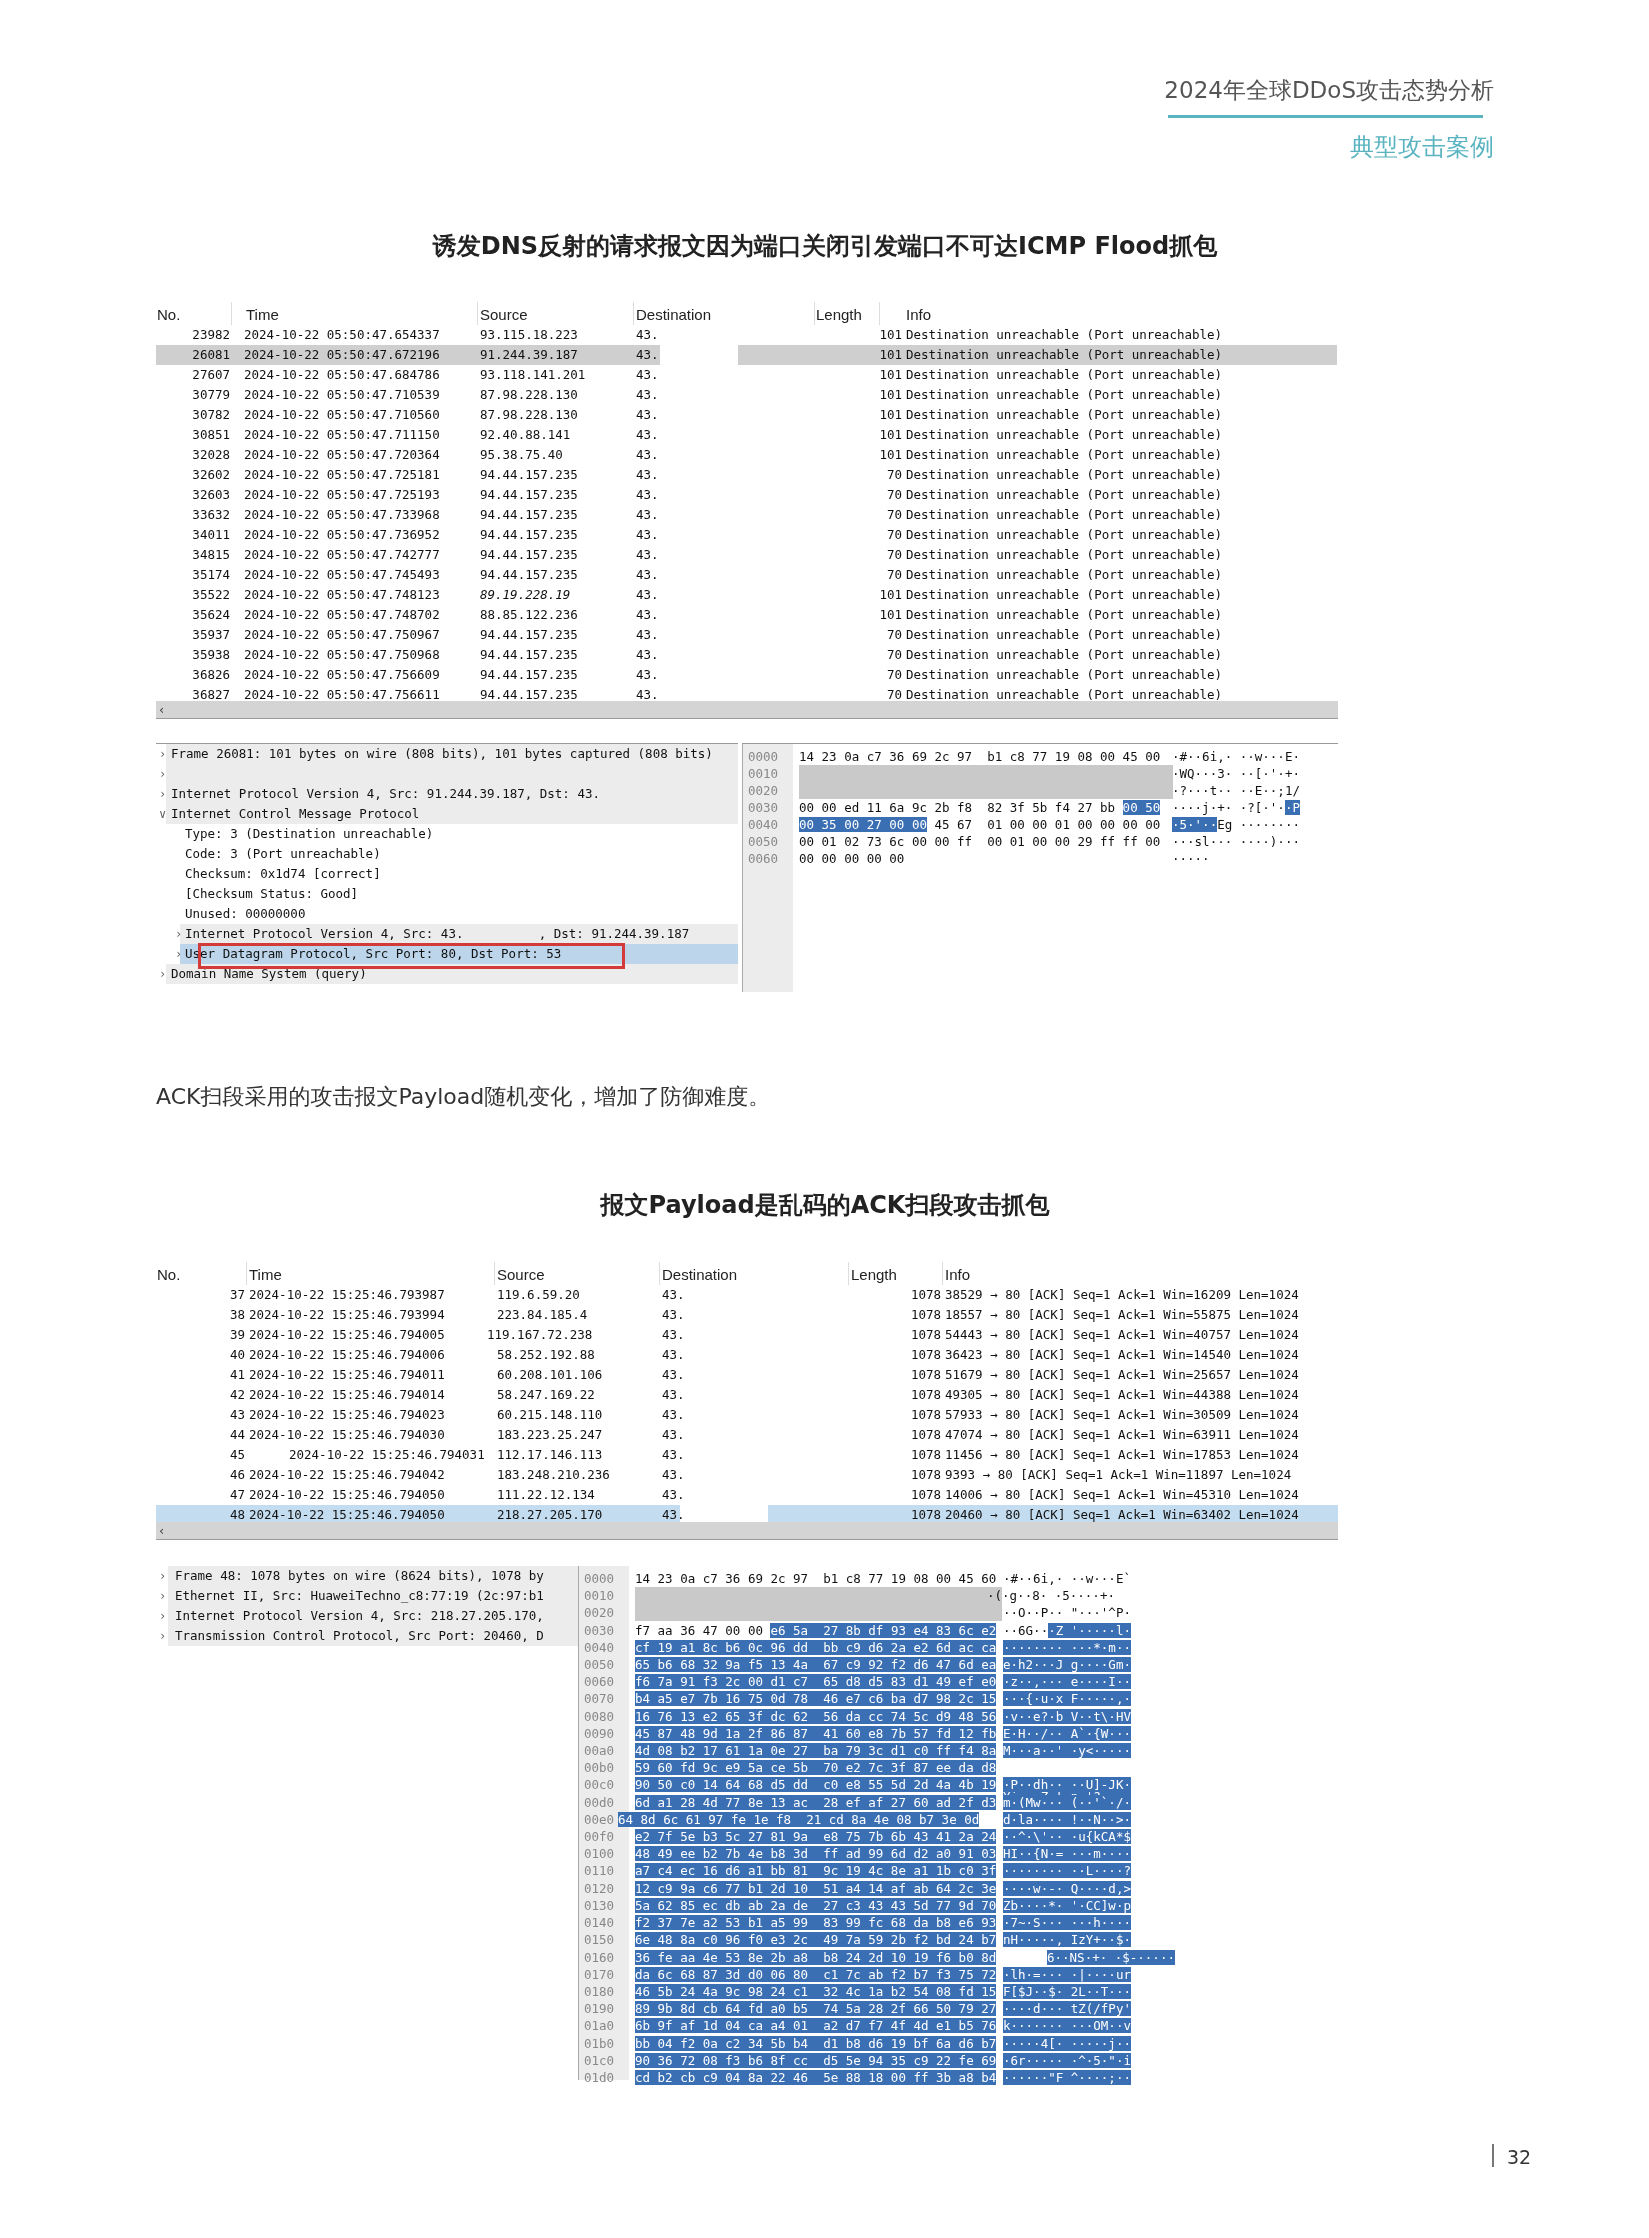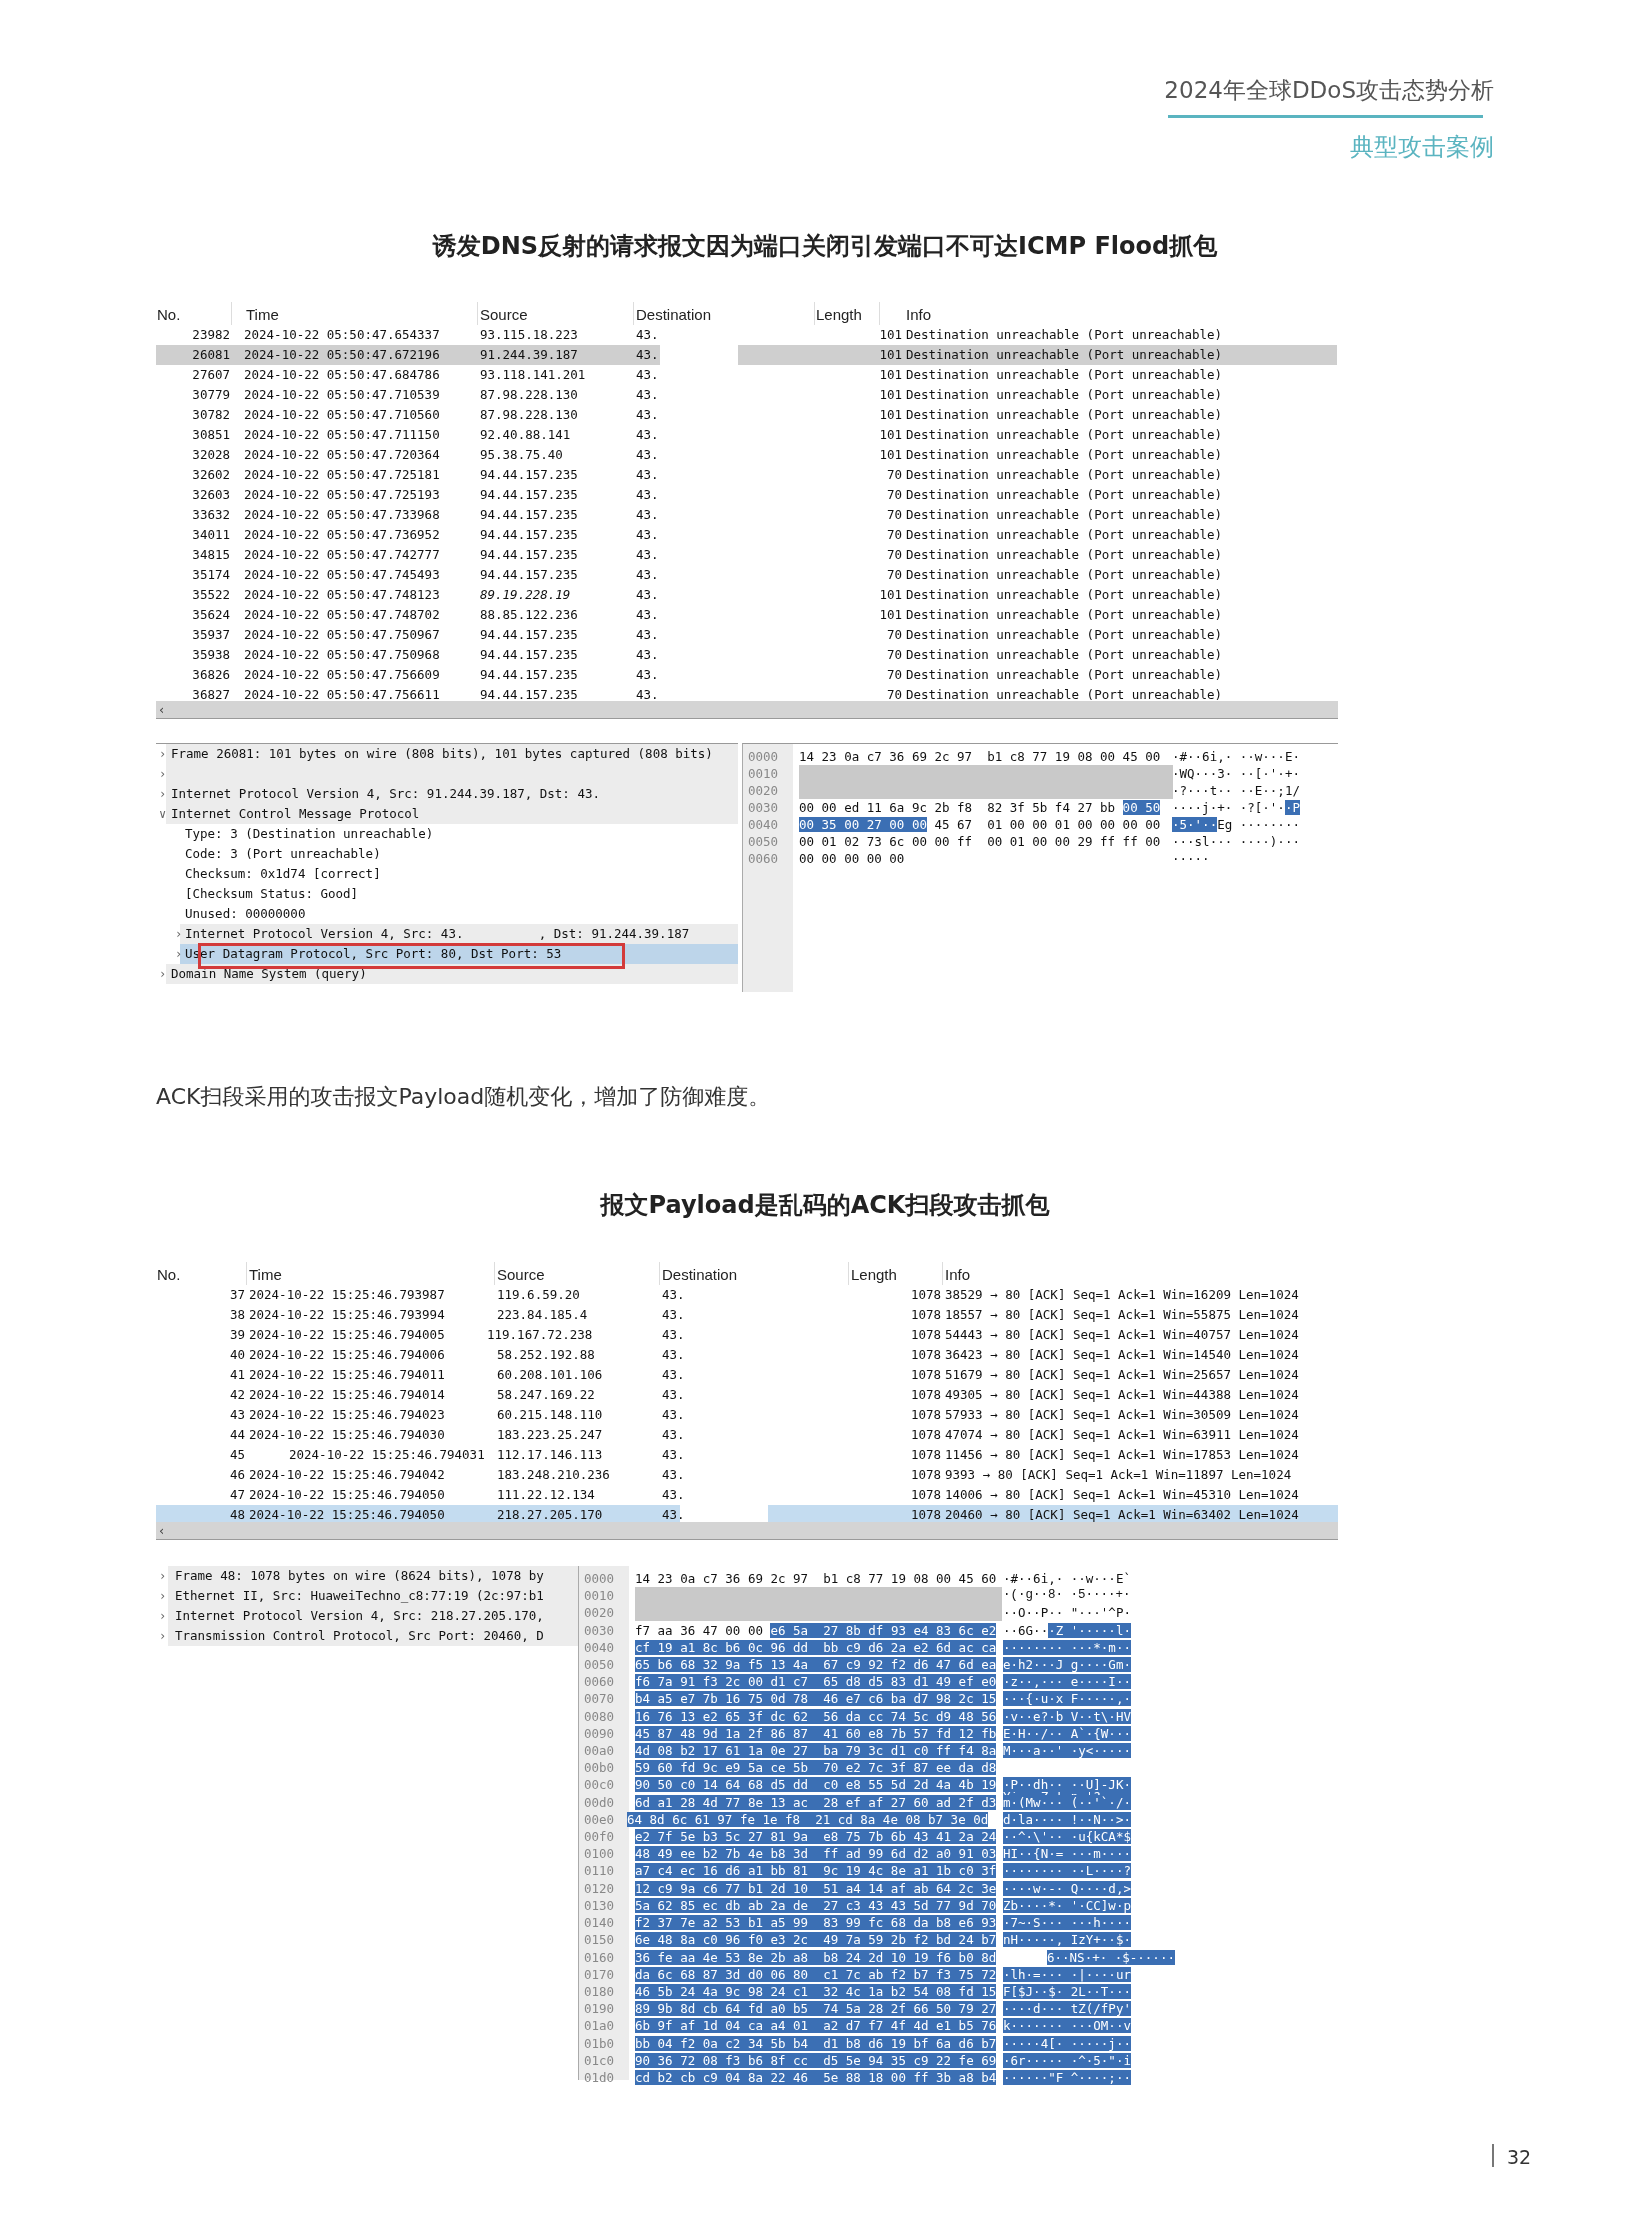--- a/index.html
+++ b/index.html
@@ -167,34 +167,34 @@
 <div class="details" id="details2" style="left:156px; top:1566px; width:424px; height:85px;">
     <div class="drow mono bg"><div class="band" style="left: 12px; right: 0px;"></div><span class="chev" style="left: 3px;">›</span><span class="txt" style="left: 19px;">Frame 48: 1078 bytes on wire (8624 bits), 1078 by</span></div>
     <div class="drow mono bg"><div class="band" style="left: 12px; right: 0px;"></div><span class="chev" style="left: 3px;">›</span><span class="txt" style="left: 19px;">Ethernet II, Src: HuaweiTechno_c8:77:19 (2c:97:b1</span></div>
     <div class="drow mono bg"><div class="band" style="left: 12px; right: 0px;"></div><span class="chev" style="left: 3px;">›</span><span class="txt" style="left: 19px;">Internet Protocol Version 4, Src: 218.27.205.170,</span></div>
     <div class="drow mono bg"><div class="band" style="left: 12px; right: 0px;"></div><span class="chev" style="left: 3px;">›</span><span class="txt" style="left: 19px;">Transmission Control Protocol, Src Port: 20460, D</span></div>
   </div>
 
 <div class="hexpane" id="hex2" style="left:578px; top:1566px; width:623px; height:514px;">
   <div class="offcol" style="width:50px;"></div>
 <div class="hrow mono" style="top: 4px; width: 100%;"><span class="off" style="left: 5px;">0000</span><span class="hex" style="left: 56px;"><span>14 23 0a c7 36 69 2c 97  b1 c8 77 19 08 00 45 60</span></span><span class="asc" style="left: 424px;"><span>·#··6i,· ··w···E`</span></span></div>
-    <div class="hrow mono" style="top: 21px; width: 100%;"><span class="off" style="left: 5px;">0010</span><div class="grayblock" style="left: 56px; top: 0px; width: 367px; height: 17px;"></div><span class="hex" style="left: 56px;"></span><span class="asc" style="left: 424px; font-family: Liberation Mono, monospace;"><span>·(·g··8· ·5····+·</span></span></div>
+    <div class="hrow mono" style="top: 21px; width: 100%;"><span class="off" style="left: 5px;">0010</span><div class="grayblock" style="left: 56px; top: 0px; width: 367px; height: 17px;"></div><span class="hex" style="left: 56px;"></span><span class="asc" style="left: 408px;"><span>·(·g··8· ·5····+·</span></span></div>
     <div class="hrow mono" style="top: 38px; width: 100%;"><span class="off" style="left: 5px;">0020</span><div class="grayblock" style="left: 56px; top: 0px; width: 367px; height: 17px;"></div><span class="hex" style="left: 56px;"></span><span class="asc" style="left: 424px;"><span>··O··P·· "···'^P·</span></span></div>
     <div class="hrow mono" style="top: 56px; width: 100%;"><span class="off" style="left: 5px;">0030</span><span class="hex" style="left: 56px;"><span>f7 aa 36 47 00 00 </span><span class="hi">e6 5a  27 8b df 93 e4 83 6c e2</span></span><span class="asc" style="left: 424px;"><span>··6G··</span><span class="hi">·Z '·····l·</span></span></div>
     <div class="hrow mono" style="top: 73px; width: 100%;"><span class="off" style="left: 5px;">0040</span><span class="hex" style="left: 56px;"><span class="hi">cf 19 a1 8c b6 0c 96 dd  bb c9 d6 2a e2 6d ac ca</span></span><span class="asc" style="left: 424px;"><span class="hi">········ ···*·m··</span></span></div>
     <div class="hrow mono" style="top: 90px; width: 100%;"><span class="off" style="left: 5px;">0050</span><span class="hex" style="left: 56px;"><span class="hi">65 b6 68 32 9a f5 13 4a  67 c9 92 f2 d6 47 6d ea</span></span><span class="asc" style="left: 424px;"><span class="hi">e·h2···J g····Gm·</span></span></div>
     <div class="hrow mono" style="top: 107px; width: 100%;"><span class="off" style="left: 5px;">0060</span><span class="hex" style="left: 56px;"><span class="hi">f6 7a 91 f3 2c 00 d1 c7  65 d8 d5 83 d1 49 ef e0</span></span><span class="asc" style="left: 424px;"><span class="hi">·z··,··· e····I··</span></span></div>
     <div class="hrow mono" style="top: 124px; width: 100%;"><span class="off" style="left: 5px;">0070</span><span class="hex" style="left: 56px;"><span class="hi">b4 a5 e7 7b 16 75 0d 78  46 e7 c6 ba d7 98 2c 15</span></span><span class="asc" style="left: 424px;"><span class="hi">···{·u·x F·····,·</span></span></div>
     <div class="hrow mono" style="top: 142px; width: 100%;"><span class="off" style="left: 5px;">0080</span><span class="hex" style="left: 56px;"><span class="hi">16 76 13 e2 65 3f dc 62  56 da cc 74 5c d9 48 56</span></span><span class="asc" style="left: 424px;"><span class="hi">·v··e?·b V··t\·HV</span></span></div>
     <div class="hrow mono" style="top: 159px; width: 100%;"><span class="off" style="left: 5px;">0090</span><span class="hex" style="left: 56px;"><span class="hi">45 87 48 9d 1a 2f 86 87  41 60 e8 7b 57 fd 12 fb</span></span><span class="asc" style="left: 424px;"><span class="hi">E·H··/·· A`·{W···</span></span></div>
     <div class="hrow mono" style="top: 176px; width: 100%;"><span class="off" style="left: 5px;">00a0</span><span class="hex" style="left: 56px;"><span class="hi">4d 08 b2 17 61 1a 0e 27  ba 79 3c d1 c0 ff f4 8a</span></span><span class="asc" style="left: 424px;"><span class="hi">M···a··' ·y&lt;·····</span></span></div>
     <div class="hrow mono" style="top: 193px; width: 100%;"><span class="off" style="left: 5px;">00b0</span><span class="hex" style="left: 56px;"><span class="hi">59 60 fd 9c e9 5a ce 5b  70 e2 7c 3f 87 ee da d8</span></span><span class="asc" style="left: 424px; margin-top: 29px;"><span class="hi">Y`···Z·[ p·|?····</span></span></div>
     <div class="hrow mono" style="top: 210px; width: 100%;"><span class="off" style="left: 5px;">00c0</span><span class="hex" style="left: 56px;"><span class="hi">90 50 c0 14 64 68 d5 dd  c0 e8 55 5d 2d 4a 4b 19</span></span><span class="asc" style="left: 424px;"><span class="hi">·P··dh·· ··U]-JK·</span></span></div>
     <div class="hrow mono" style="top: 228px; width: 100%;"><span class="off" style="left: 5px;">00d0</span><span class="hex" style="left: 56px;"><span class="hi">6d a1 28 4d 77 8e 13 ac  28 ef af 27 60 ad 2f d3</span></span><span class="asc" style="left: 424px;"><span class="hi">m·(Mw··· (··'`·/·</span></span></div>
-    <div class="hrow mono" style="top: 245px; width: 100%;"><span class="off" style="left: 5px;">00e0</span><span class="hex" style="left: 48px;"><span class="hi">64 8d 6c 61 97 fe 1e f8  21 cd 8a 4e 08 b7 3e 0d</span></span><span class="asc" style="left: 424px;"><span class="hi">d·la···· !··N··&gt;·</span></span></div>
+    <div class="hrow mono" style="top: 245px; width: 100%;"><span class="off" style="left: 5px;">00e0</span><span class="hex" style="left: 39px;"><span class="hi">64 8d 6c 61 97 fe 1e f8  21 cd 8a 4e 08 b7 3e 0d</span></span><span class="asc" style="left: 424px;"><span class="hi">d·la···· !··N··&gt;·</span></span></div>
     <div class="hrow mono" style="top: 262px; width: 100%;"><span class="off" style="left: 5px;">00f0</span><span class="hex" style="left: 56px;"><span class="hi">e2 7f 5e b3 5c 27 81 9a  e8 75 7b 6b 43 41 2a 24</span></span><span class="asc" style="left: 424px;"><span class="hi">··^·\'·· ·u{kCA*$</span></span></div>
     <div class="hrow mono" style="top: 279px; width: 100%;"><span class="off" style="left: 5px;">0100</span><span class="hex" style="left: 56px;"><span class="hi">48 49 ee b2 7b 4e b8 3d  ff ad 99 6d d2 a0 91 03</span></span><span class="asc" style="left: 424px;"><span class="hi">HI··{N·= ···m····</span></span></div>
     <div class="hrow mono" style="top: 296px; width: 100%;"><span class="off" style="left: 5px;">0110</span><span class="hex" style="left: 56px;"><span class="hi">a7 c4 ec 16 d6 a1 bb 81  9c 19 4c 8e a1 1b c0 3f</span></span><span class="asc" style="left: 424px;"><span class="hi">········ ··L····?</span></span></div>
     <div class="hrow mono" style="top: 314px; width: 100%;"><span class="off" style="left: 5px;">0120</span><span class="hex" style="left: 56px;"><span class="hi">12 c9 9a c6 77 b1 2d 10  51 a4 14 af ab 64 2c 3e</span></span><span class="asc" style="left: 424px;"><span class="hi">····w·-· Q····d,&gt;</span></span></div>
     <div class="hrow mono" style="top: 331px; width: 100%;"><span class="off" style="left: 5px;">0130</span><span class="hex" style="left: 56px;"><span class="hi">5a 62 85 ec db ab 2a de  27 c3 43 43 5d 77 9d 70</span></span><span class="asc" style="left: 424px;"><span class="hi">Zb····*· '·CC]w·p</span></span></div>
     <div class="hrow mono" style="top: 348px; width: 100%;"><span class="off" style="left: 5px;">0140</span><span class="hex" style="left: 56px;"><span class="hi">f2 37 7e a2 53 b1 a5 99  83 99 fc 68 da b8 e6 93</span></span><span class="asc" style="left: 424px;"><span class="hi">·7~·S··· ···h····</span></span></div>
     <div class="hrow mono" style="top: 365px; width: 100%;"><span class="off" style="left: 5px;">0150</span><span class="hex" style="left: 56px;"><span class="hi">6e 48 8a c0 96 f0 e3 2c  49 7a 59 2b f2 bd 24 b7</span></span><span class="asc" style="left: 424px;"><span class="hi">nH·····, IzY+··$·</span></span></div>
     <div class="hrow mono" style="top: 383px; width: 100%;"><span class="off" style="left: 5px;">0160</span><span class="hex" style="left: 56px;"><span class="hi">36 fe aa 4e 53 8e 2b a8  b8 24 2d 10 19 f6 b0 8d</span></span><span class="asc" style="left: 424px; margin-left: 44px;"><span class="hi">6··NS·+· ·$-·····</span></span></div>
     <div class="hrow mono" style="top: 400px; width: 100%;"><span class="off" style="left: 5px;">0170</span><span class="hex" style="left: 56px;"><span class="hi">da 6c 68 87 3d d0 06 80  c1 7c ab f2 b7 f3 75 72</span></span><span class="asc" style="left: 424px;"><span class="hi">·lh·=··· ·|····ur</span></span></div>
     <div class="hrow mono" style="top: 417px; width: 100%;"><span class="off" style="left: 5px;">0180</span><span class="hex" style="left: 56px;"><span class="hi">46 5b 24 4a 9c 98 24 c1  32 4c 1a b2 54 08 fd 15</span></span><span class="asc" style="left: 424px;"><span class="hi">F[$J··$· 2L··T···</span></span></div>

